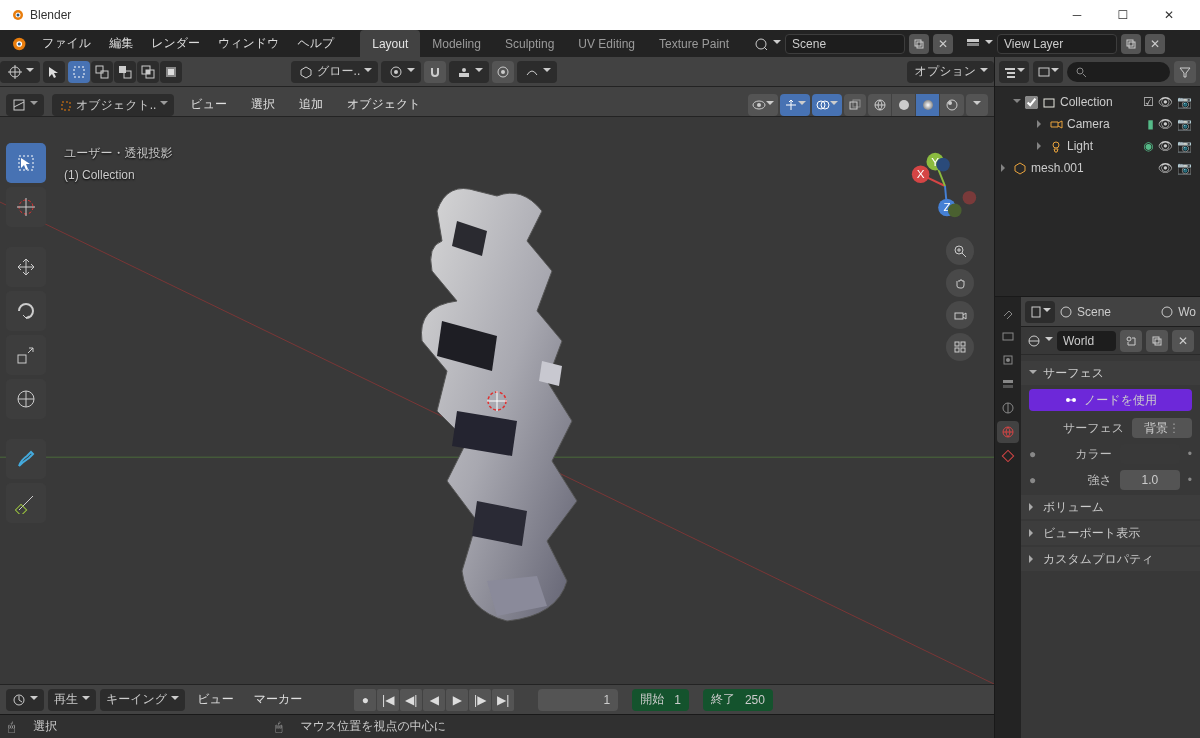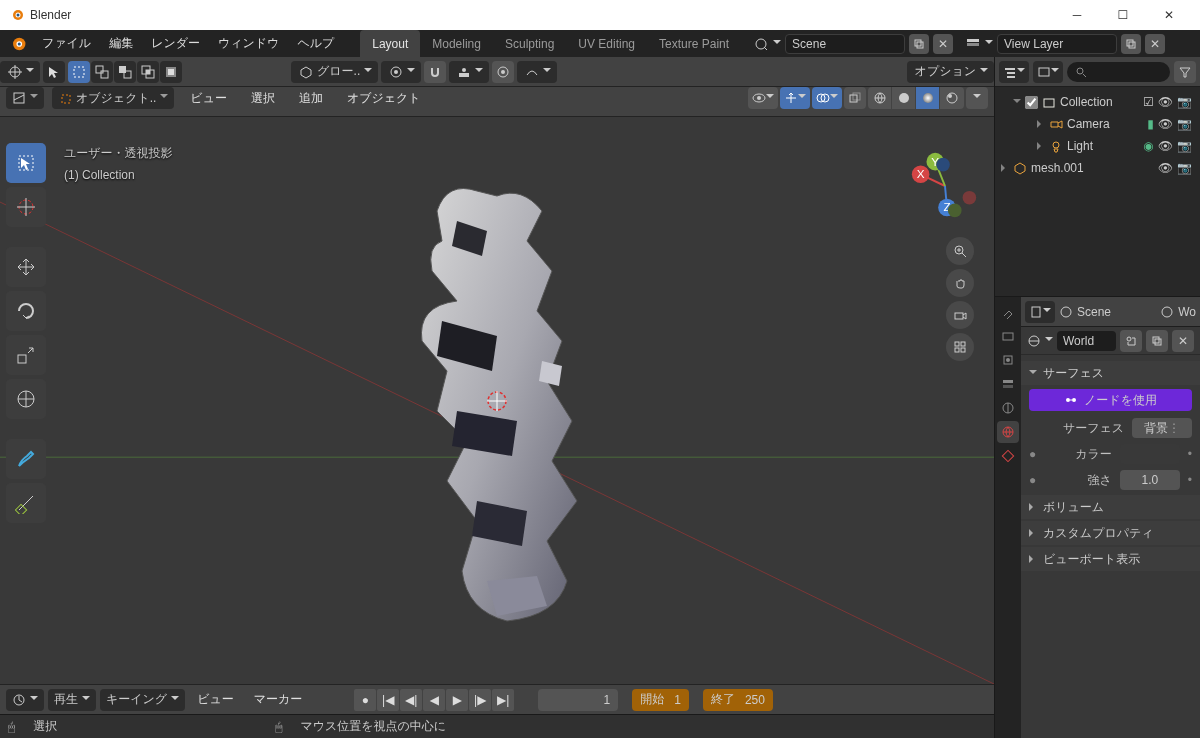--- a/index.html
+++ b/index.html
@@ -21,21 +21,21 @@
 .iconbtn{width:20px;height:20px;border-radius:4px;display:flex;align-items:center;justify-content:center;background:#545454}
 .row2{display:flex;height:calc(100% - 30px - 27px)}
 .viewport-area{flex:1;display:flex;flex-direction:column;background:#232323}
 .right-panels{width:206px;background:#323232;display:flex;flex-direction:column;border-left:1px solid #191919}
 .toolbar-3d{display:flex;align-items:center;height:30px;background:#424242;gap:3px;padding:0 0;border-bottom:1px solid #232323}
 .toolbar-3d .group{display:flex;gap:1px;align-items:center}
 .tbtn{height:22px;min-width:22px;border-radius:4px;display:flex;align-items:center;justify-content:center;background:#545454;padding:0 4px}
 .tbtn.dark{background:#2c2c2c}
 .tbtn.blue{background:#4772b3}
 .tbtn.dropdown{background:#2c2c2c;padding:0 6px 0 8px;gap:4px}
-.header-3d{display:flex;align-items:flex-start;height:30px;background:#424242;gap:8px;padding:0 6px;border-bottom:1px solid #232323}
+.header-3d{display:flex;align-items:flex-end;height:30px;background:#424242;gap:8px;padding:0 6px;border-bottom:1px solid #232323}
 .header-3d .menuitem{padding:3px 8px;color:#e0e0e0}
 .header-3d .drop{display:flex;align-items:center;gap:4px;background:#2c2c2c;border-radius:4px;height:22px;padding:0 6px}
 .header-3d .drop .chev{opacity:.7}
 .header-3d .right{margin-left:auto;display:flex;gap:2px;align-items:center}
 .pill-group{display:flex;border-radius:4px;overflow:hidden}
 .pill-group .pill{width:24px;height:22px;background:#545454;display:flex;align-items:center;justify-content:center;border-right:1px solid #424242}
 .pill-group .pill:last-child{border-right:none}
 .pill-group .pill.sel{background:#4772b3}
 .viewport{flex:1;background:#393939;position:relative;overflow:hidden}
 .lefttools{position:absolute;left:6px;top:26px;display:flex;flex-direction:column;gap:4px}
@@ -46,21 +46,21 @@
 .navbtns{position:absolute;right:20px;top:120px;display:flex;flex-direction:column;gap:4px}
 .navbtns .nb{width:28px;height:28px;background:rgba(80,80,80,.7);border-radius:14px;display:flex;align-items:center;justify-content:center}
 .overlay-text{position:absolute;left:64px;top:28px;color:#e8e8e8;font-size:12px;text-shadow:0 1px 2px #000}
 .overlay-text div{margin-bottom:6px}
 .timeline{height:30px;background:#424242;display:flex;align-items:center;gap:4px;padding:0 6px;border-top:1px solid #232323}
 .timeline .drop{display:flex;align-items:center;gap:4px;background:#2c2c2c;border-radius:4px;height:22px;padding:0 6px}
 .timeline .mi{padding:3px 8px;color:#e0e0e0}
 .timeline .transport{display:flex;gap:1px;margin-left:40px}
 .timeline .transport button{width:22px;height:22px;background:#545454;border:none;border-radius:2px;display:flex;align-items:center;justify-content:center;color:#ddd}
 .timeline .framefield{background:#545454;border-radius:4px;height:22px;min-width:80px;display:flex;align-items:center;justify-content:flex-end;padding:0 8px;margin-left:20px}
-.timeline .labelfield{background:#a16207;border-radius:4px;height:22px;display:flex;align-items:center;padding:0 8px;margin-left:10px;gap:10px}
+.timeline .labelfield{background:#14532d;border-radius:4px;height:22px;display:flex;align-items:center;padding:0 8px;margin-left:10px;gap:10px}
 .statusbar{height:24px;background:#303030;border-top:1px solid #191919;display:flex;align-items:center;padding:0 8px;color:#b8b8b8;font-size:11px;gap:18px}
 .statusbar .right{margin-left:auto;display:flex;gap:4px}
 .outliner{height:240px;background:#282828;display:flex;flex-direction:column;border-bottom:1px solid #191919}
 .ol-head{height:30px;background:#424242;display:flex;align-items:center;padding:0 4px;gap:4px;border-bottom:1px solid #1e1e1e}
 .ol-tree{flex:1;overflow:auto;padding:4px 0}
 .ol-row{display:flex;align-items:center;height:22px;padding-left:6px;gap:4px}
 .ol-row .disc{opacity:.7}
 .ol-row .name{flex:1}
 .ol-row .icns{display:flex;gap:4px;margin-right:8px}
 .props{flex:1;display:flex;background:#303030}
@@ -706,24 +706,24 @@
                   <span>1.0</span>
                 </div>
                 <span style="color:#888">•</span>
               </div>
             <div class="panel-header">
                 <span class="disc"></span>
                 <span>ボリューム</span>
               </div>
             <div class="panel-header">
                 <span class="disc"></span>
-                <span>カスタムプロパティ</span>
+                <span>ビューポート表示</span>
               </div>
             <div class="panel-header">
                 <span class="disc"></span>
-                <span>ビューポート表示</span>
+                <span>カスタムプロパティ</span>
               </div>
           </div>
         </div>
       </div>
     </div>
   </div>
 </div>
 
 </body></html>

